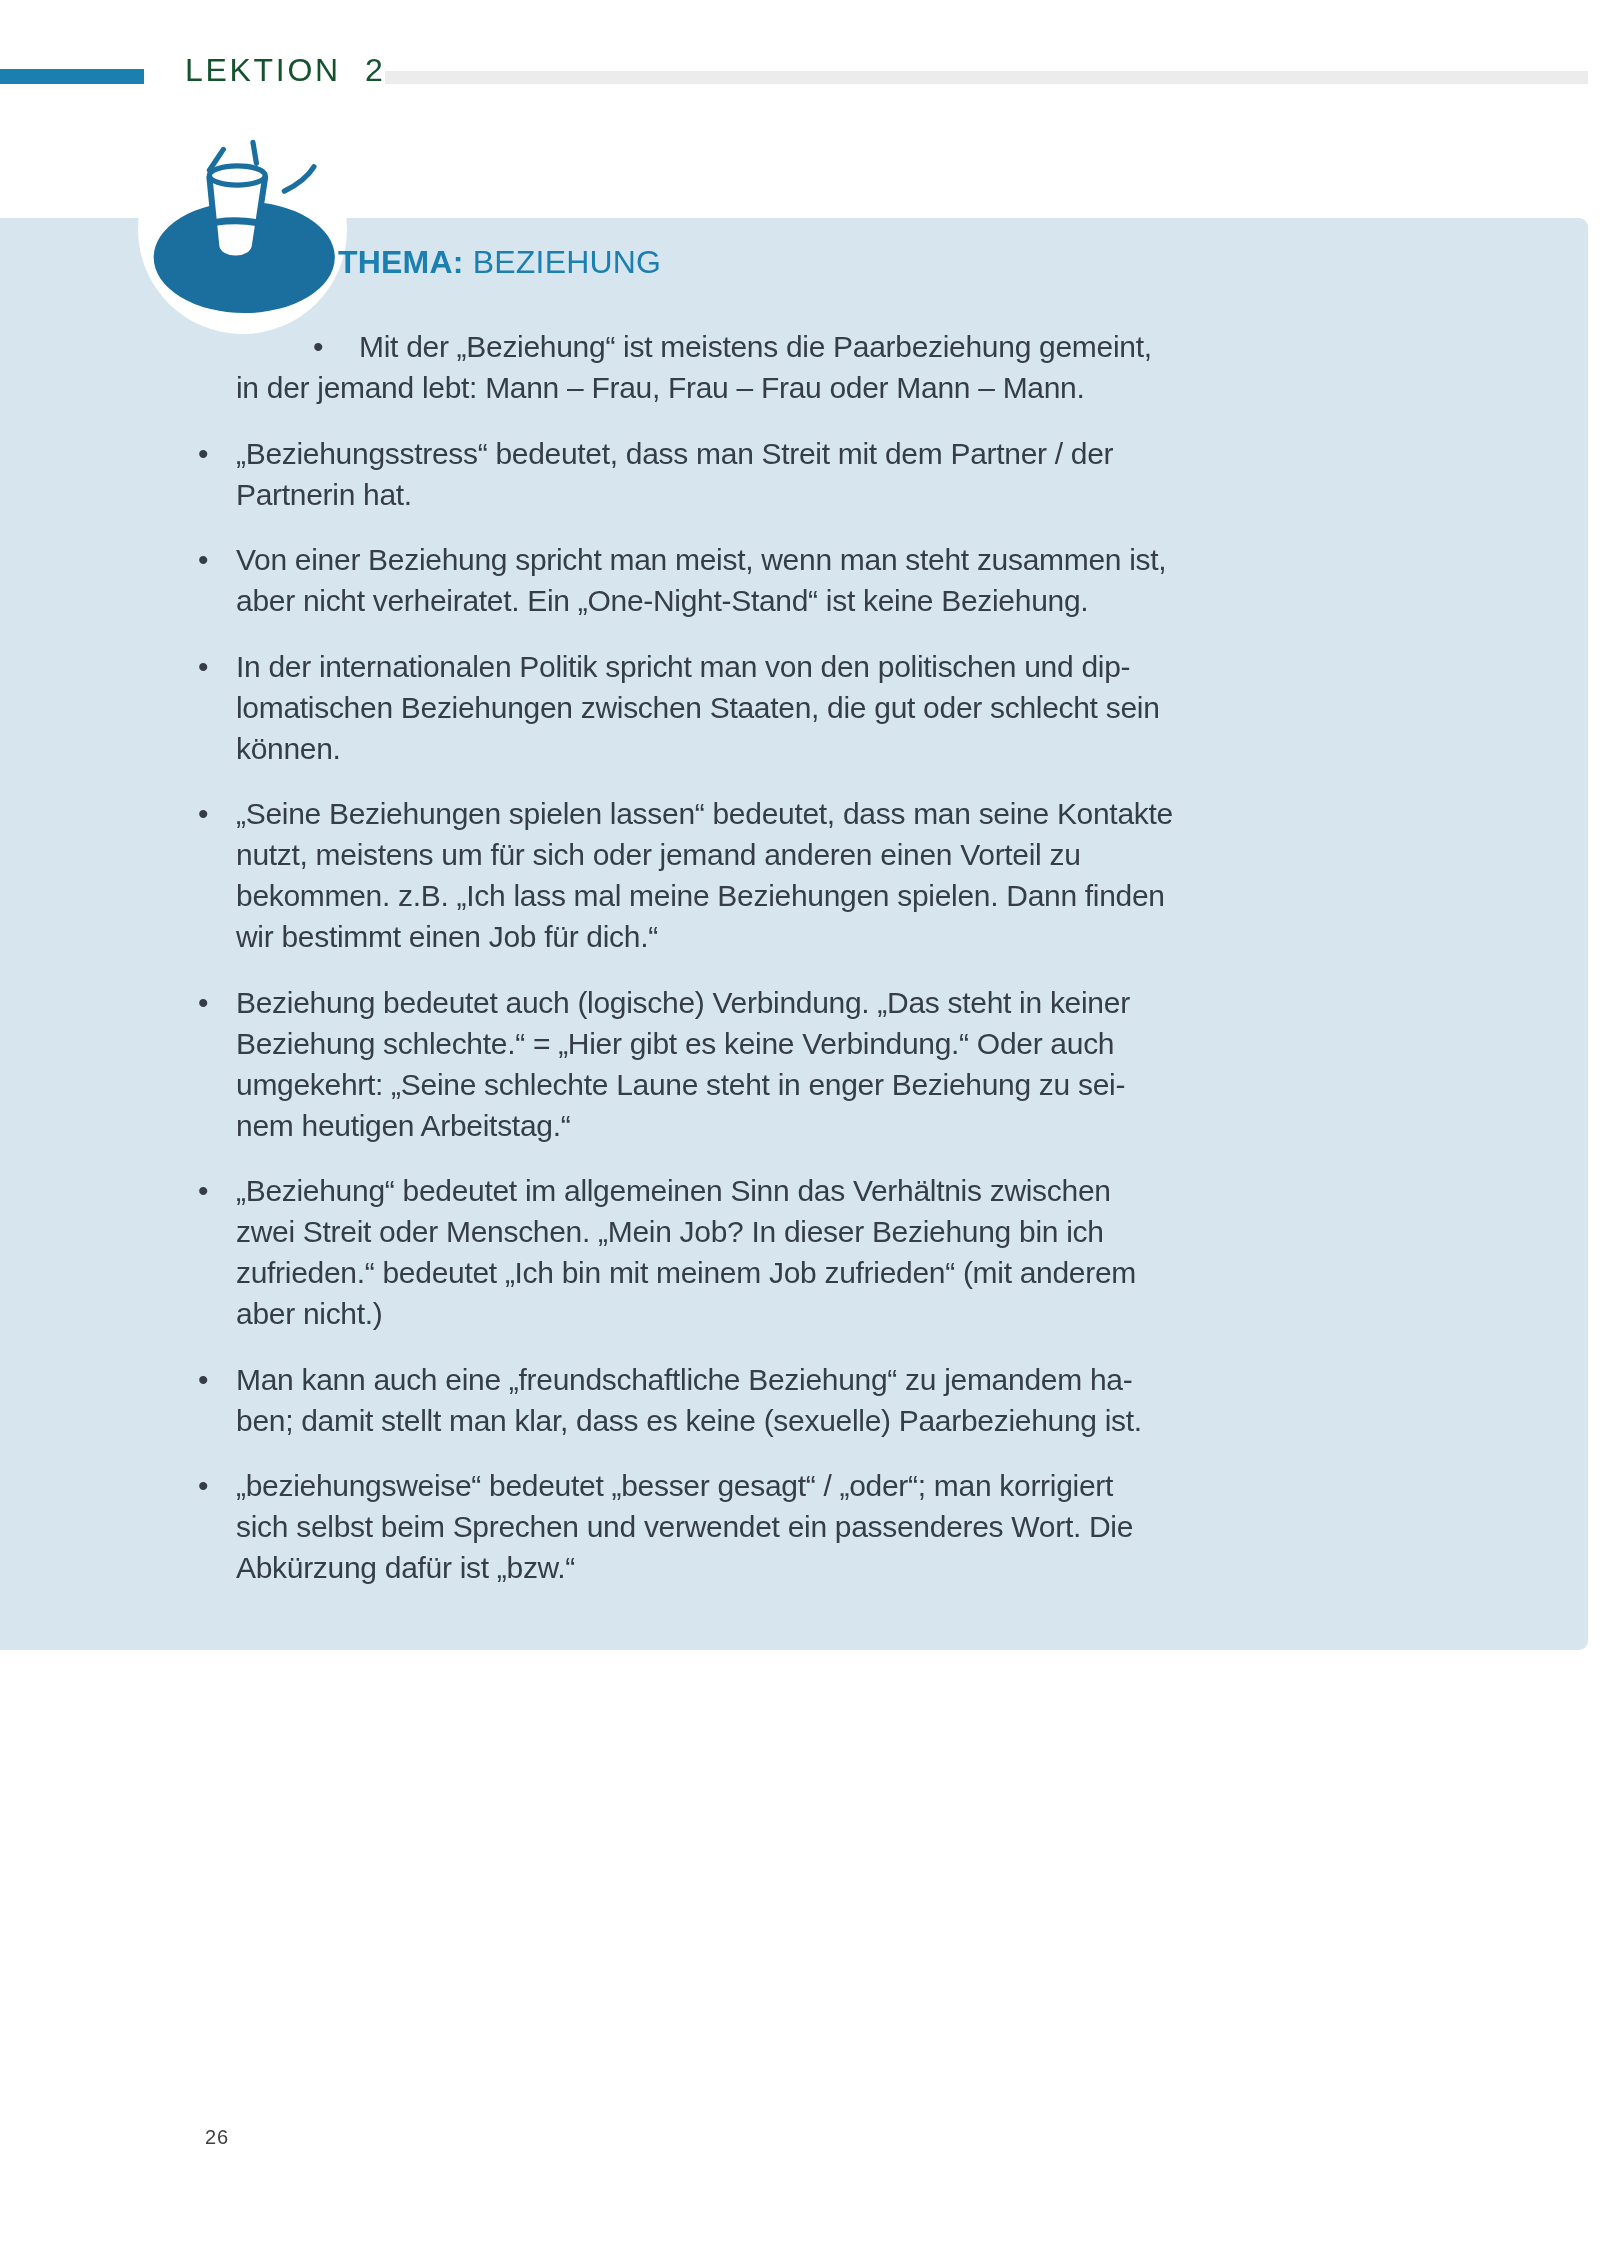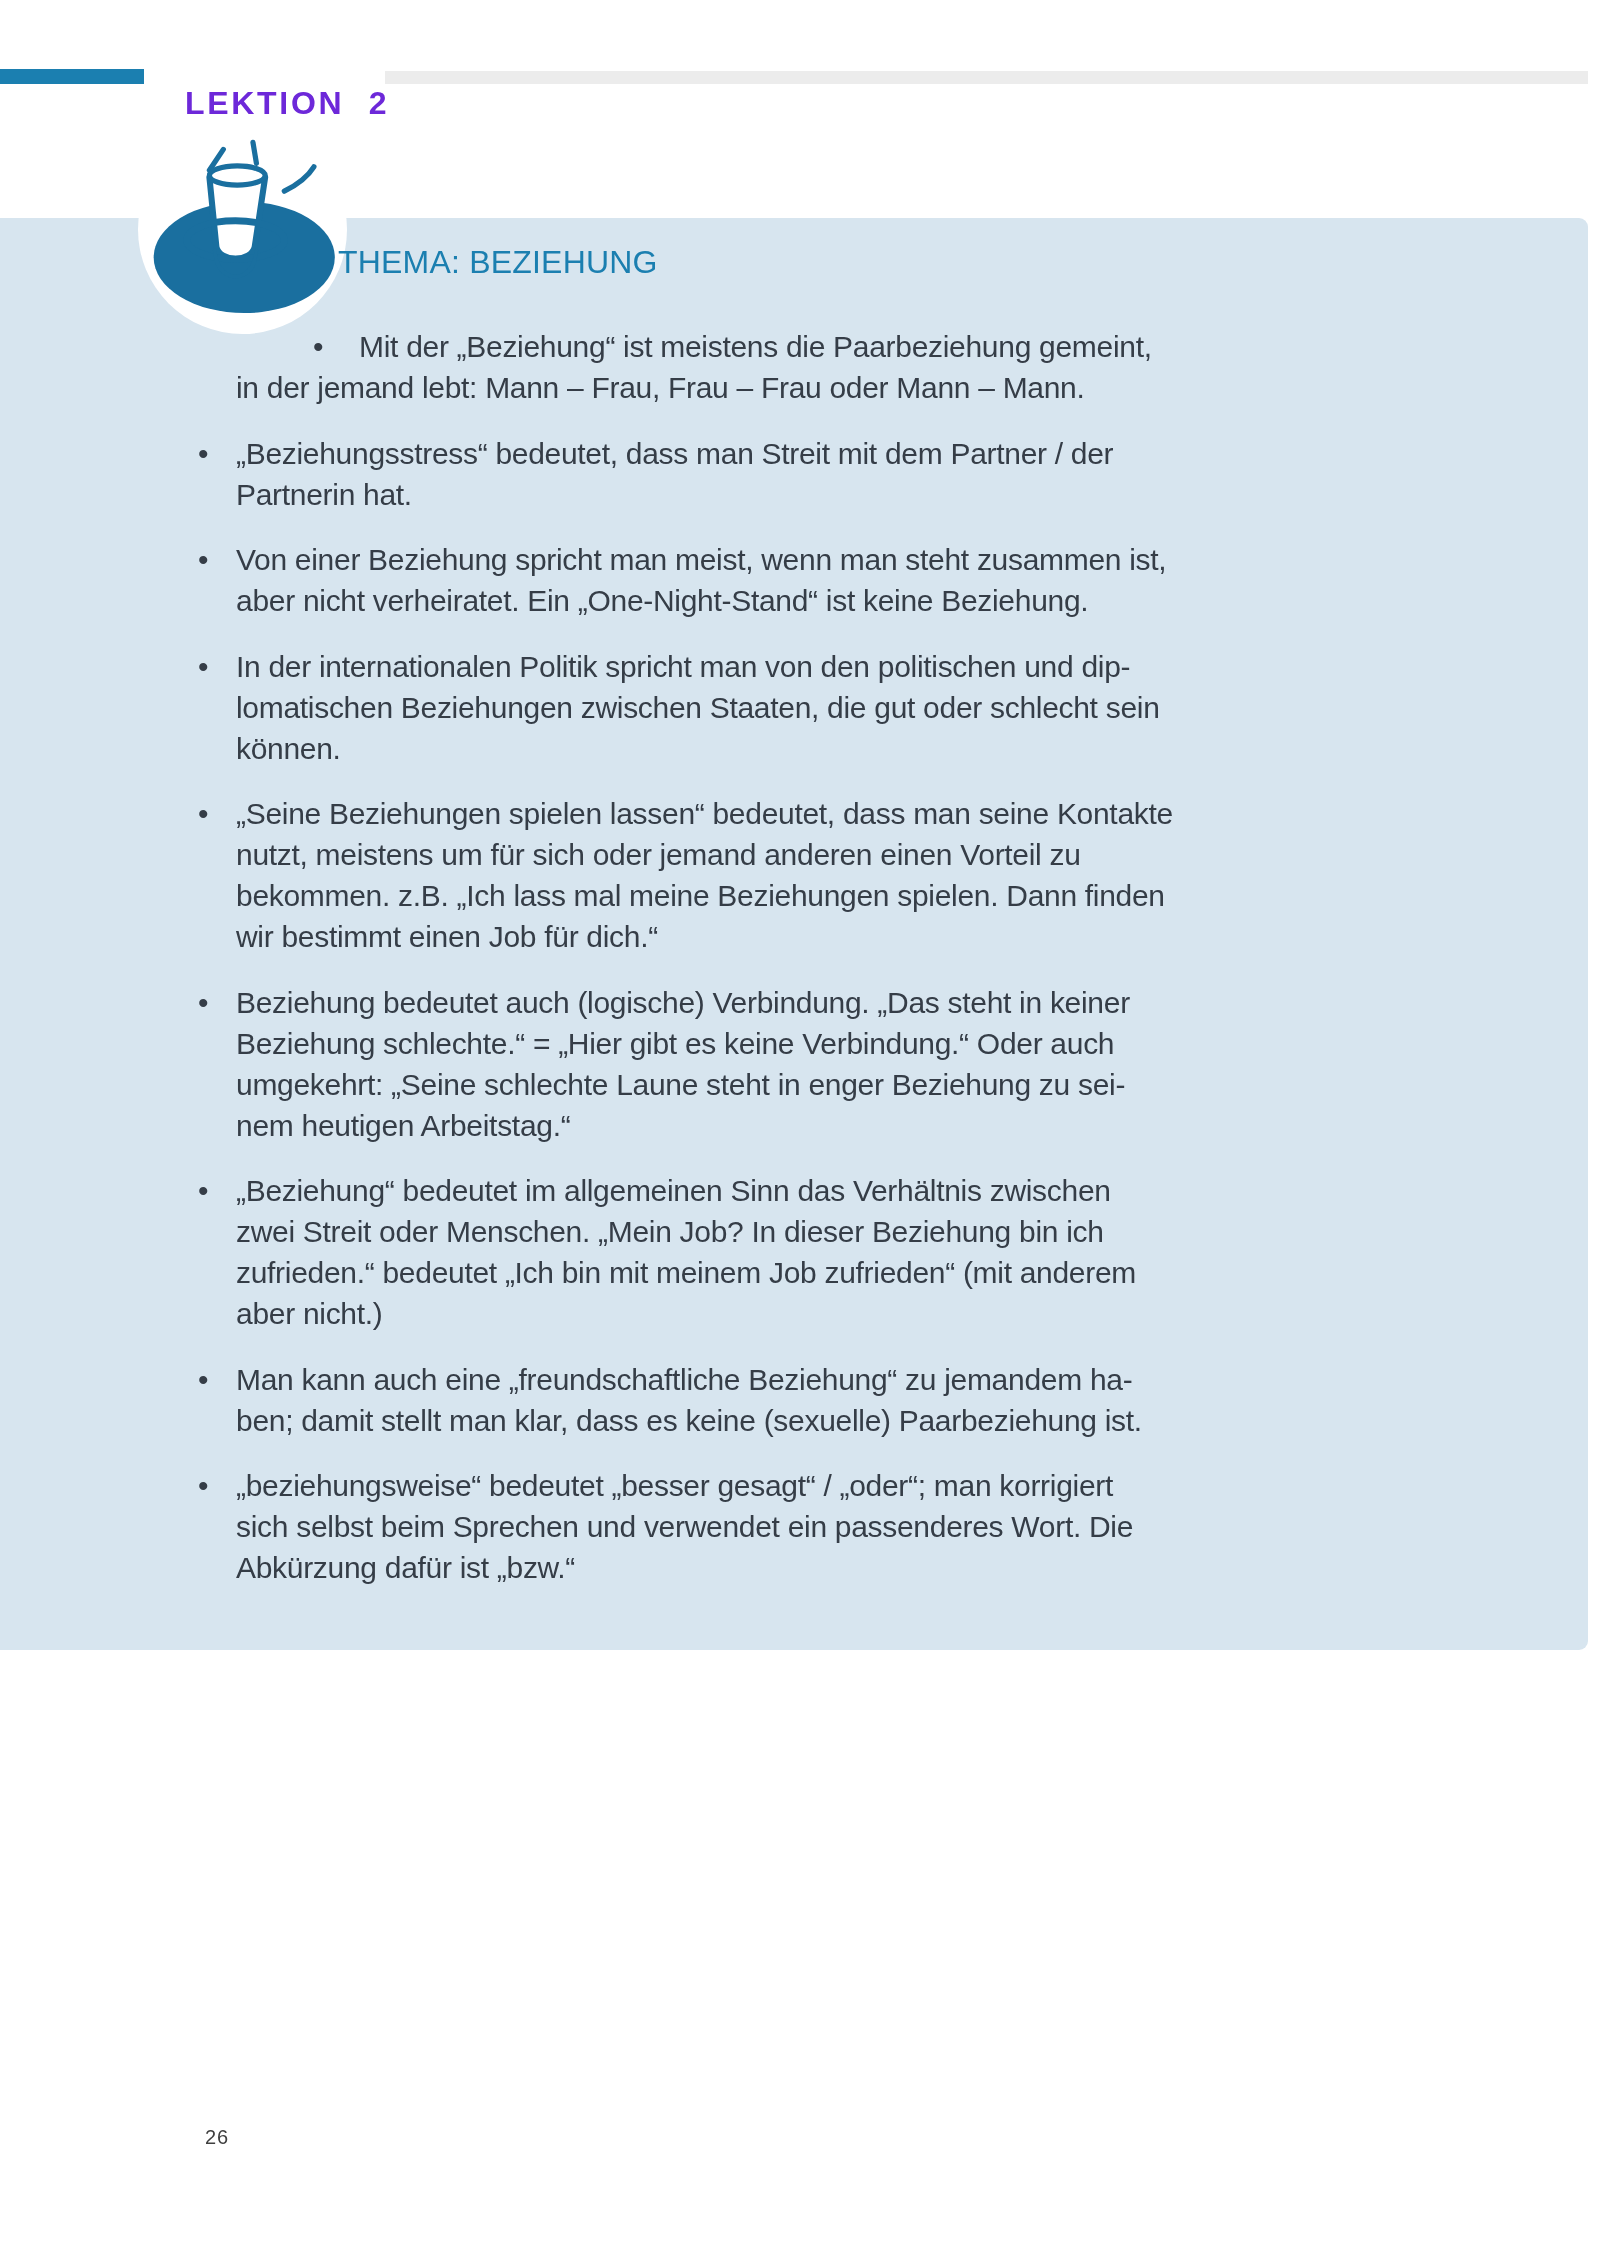--- a/index.html
+++ b/index.html
@@ -11,24 +11,23 @@
     overflow:hidden;
   }
   
   .hdr-bar-blue{
     position:absolute;left:0;top:69px;width:144px;height:14.5px;
     background:#1b7fb0;
   }
   .hdr-title{
     position:absolute;left:185px;top:53px;
     font-size:32px;line-height:35px;
-    color:#6d28d9;
+    color:#14532d;
     letter-spacing:2.7px;word-spacing:12.7px;
-    font-weight:700;
-    margin-top:33px;
+    font-weight:400;
   }
   .hdr-bar-gray{
     position:absolute;left:385px;top:71px;width:1203px;height:12.7px;
     background:#ececec;
   }
   
   .content-box{
     position:absolute;left:0;top:218px;width:1588px;height:1432px;
     background:#d7e5ef;
     border-radius:0 9px 9px 0;
@@ -40,21 +39,21 @@
   }
   .badge svg{position:absolute;left:0;top:0;width:209px;height:209px;}
   
   .thema{
     position:absolute;left:338px;top:244px;
     font-size:32px;line-height:36px;
     color:#1b7fb0;
     letter-spacing:0.2px;
     white-space:pre;
   }
-  .thema .lbl{font-weight:400;}
+  .thema .lbl{font-weight:700;}
   
   .bullets{
     position:absolute;left:198px;top:311px;width:1364px;
     list-style:none;margin:0;padding:0;
   }
   .bullets li{
     position:relative;
     padding-left:38px;
     margin-bottom:24.5px;
     color:#353d47;

